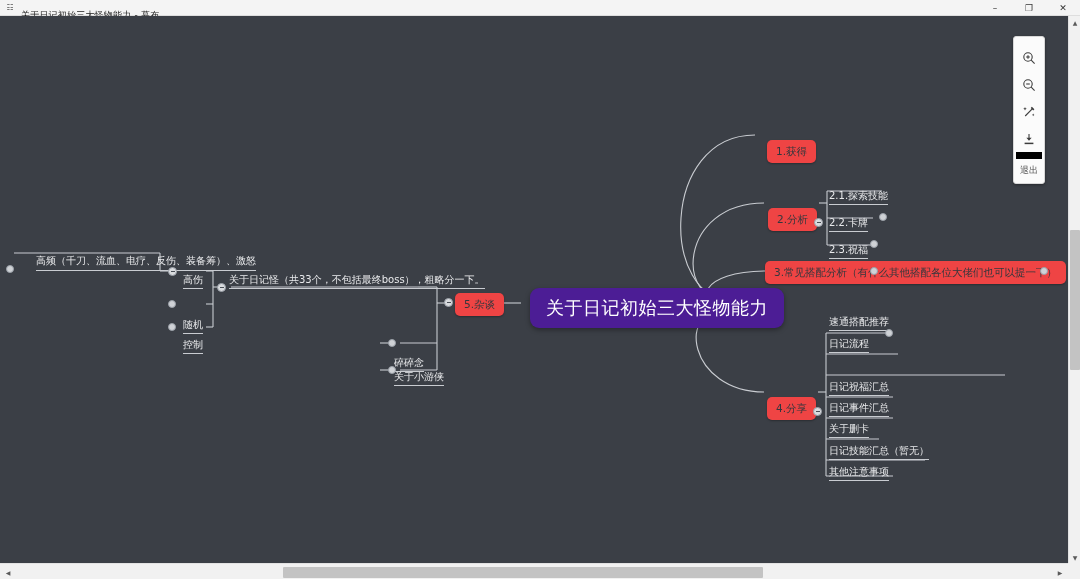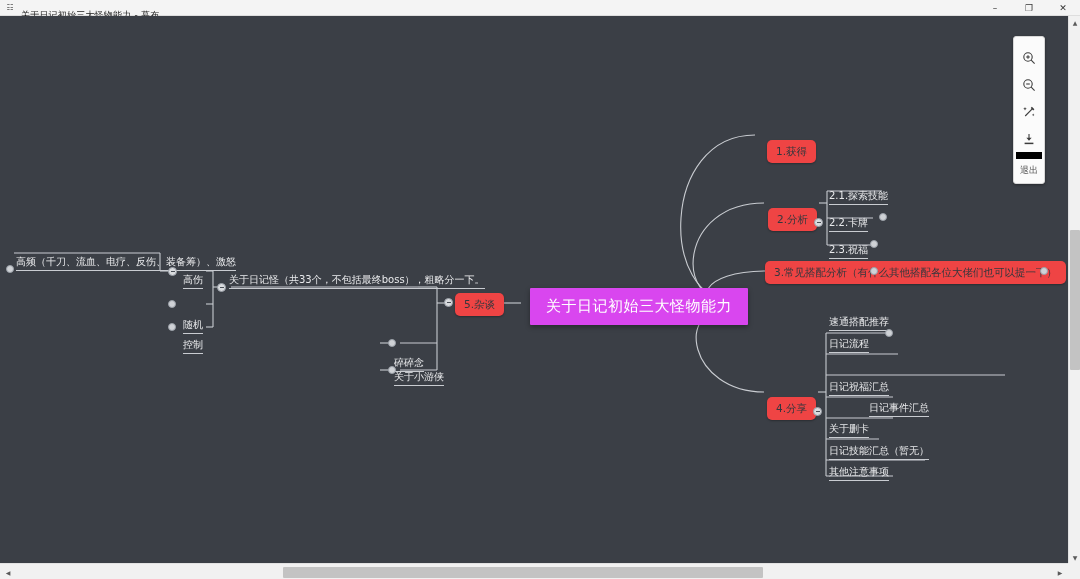--- a/index.html
+++ b/index.html
@@ -79,25 +79,25 @@
     color: #33373d;
     border-radius: 5px;
     font-size: 10.5px;
     line-height: 1;
     padding: 6px 9px;
     white-space: nowrap;
     box-shadow: 0 1px 2px rgba(0,0,0,.3);
     z-index: 10;
   }
   .node.root {
-    background: #d946ef;
+    background: #4c1d95;
     color: #ffffff;
-    font-size: 15px;
+    font-size: 18px;
     padding: 11px 16px;
-    border-radius: 1px;
+    border-radius: 9px;
     font-weight: normal;
     letter-spacing: .5px;
     box-shadow: 0 2px 5px rgba(0,0,0,.35);
   }
   
   .leaf {
     position: absolute;
     color: #e9eaec;
     font-size: 10px;
     line-height: 1;
@@ -250,39 +250,39 @@
       <div class="node" style="left:765px; top:245px;">3.常见搭配分析（有什么其他搭配各位大佬们也可以提一下）</div>
       <div class="dot end" style="left:1040px; top:251px;"></div>
 
       <div class="node" style="left:767px; top:381px;">4.分享</div>
       <div class="dot" style="left:813px; top:391px;"></div>
 
       <div class="leaf" style="left:829px; top:301px;">速通搭配推荐</div>
       <div class="dot end" style="left:885px; top:313px;"></div>
       <div class="leaf" style="left:829px; top:323px;">日记流程</div>
       <div class="leaf" style="left:829px; top:366px;">日记祝福汇总</div>
-      <div class="leaf" style="left:829px; top:387px;margin-left:40px;">日记事件汇总</div>
+      <div class="leaf" style="left:829px; top:387px;">日记事件汇总</div>
       <div class="leaf" style="left:829px; top:408px;">关于删卡</div>
       <div class="leaf" style="left:829px; top:430px;">日记技能汇总（暂无）</div>
       <div class="leaf" style="left:829px; top:451px;">其他注意事项</div>
 
       <div class="node" style="left:455px; top:277px;">5.杂谈</div>
       <div class="dot" style="left:444px; top:282px;"></div>
 
       <div class="leaf" style="left:229px; top:259px;">关于日记怪（共33个，不包括最终boss），粗略分一下。</div>
       <div class="dot" style="left:217px; top:267px;"></div>
 
       <div class="leaf" style="left:183px; top:259px;">高伤</div>
       <div class="dot" style="left:168px; top:251px;"></div>
       <div class="leaf" style="left:183px; top:281px;margin-top:43px;">控制</div>
       <div class="dot end" style="left:168px; top:284px;"></div>
       <div class="leaf" style="left:183px; top:304px;">随机</div>
       <div class="dot end" style="left:168px; top:307px;"></div>
 
-      <div class="leaf" style="left:16px; top:241px;">高频（千刀、流血、电疗、反伤、装备筹）、激怒</div>
+      <div class="leaf" style="left:36px; top:241px;font-family:Liberation Mono, monospace;">高频（千刀、流血、电疗、反伤、装备筹）、激怒</div>
       <div class="dot end" style="left:6px; top:249px;"></div>
 
       <div class="leaf" style="left:394px; top:308px;margin-top:48px;">关于小游侠</div>
       <div class="dot end" style="left:388px; top:323px;"></div>
       <div class="leaf" style="left:394px; top:342px;">碎碎念</div>
       <div class="dot end" style="left:388px; top:350px;"></div>
 
     </div>
 
     <div class="toolbar">

